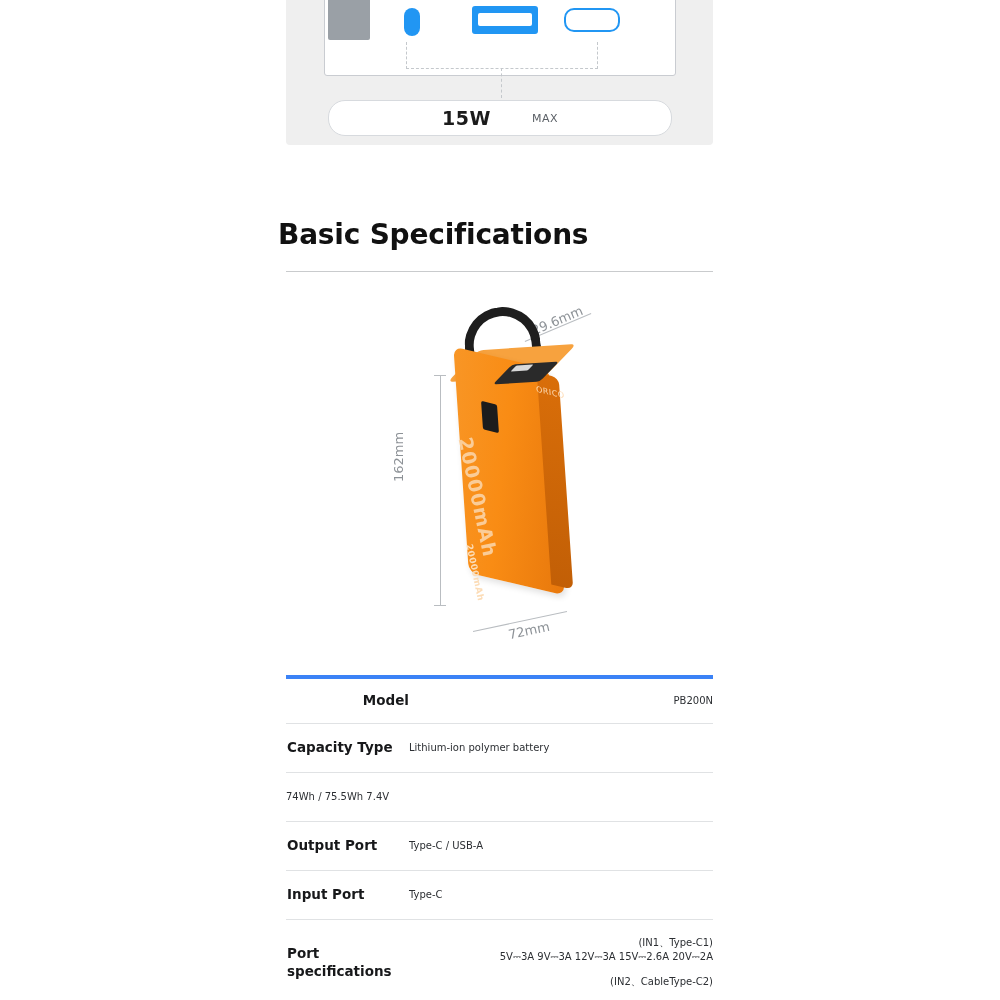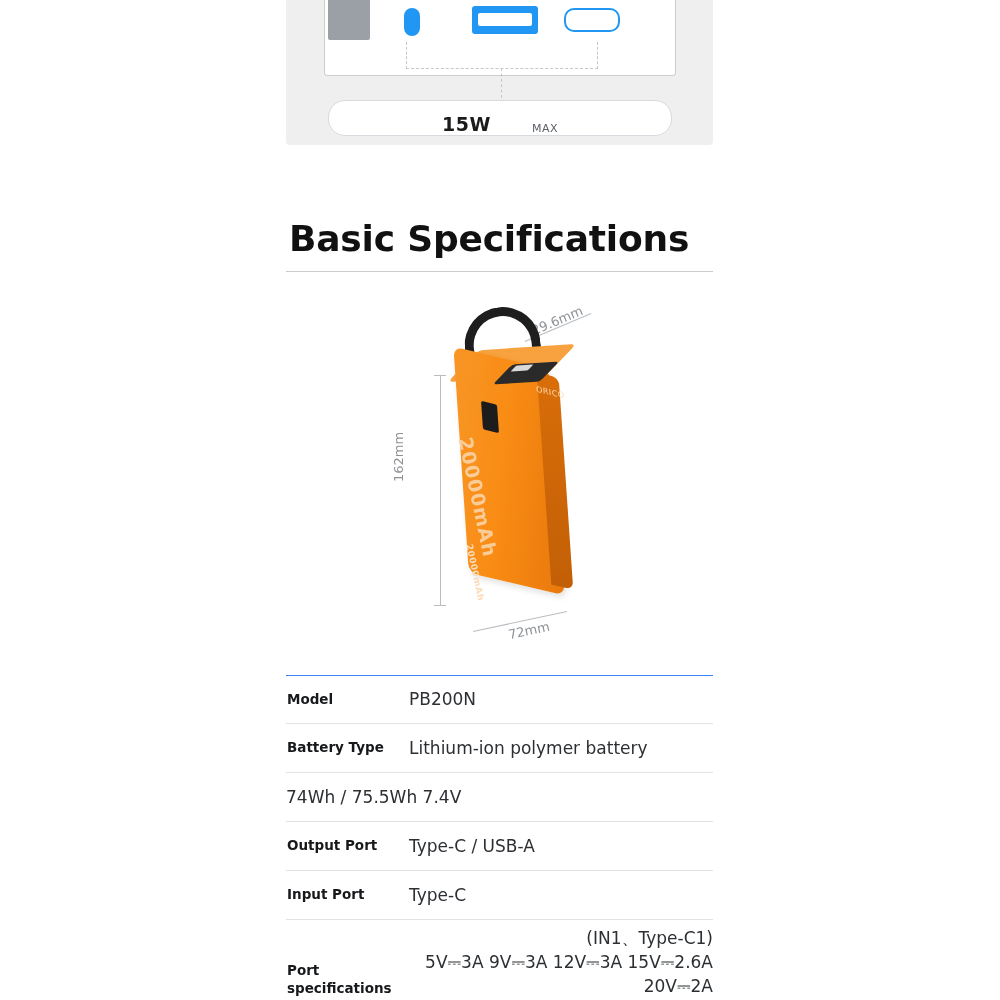--- a/index.html
+++ b/index.html
@@ -106,21 +106,21 @@
   .callout-box {
     position: absolute;
     left: 42px;
     top: 170px;
     width: 342px;
     height: 34px;
     background: #ffffff;
     border: 1px solid #d7dade;
     border-radius: 17px;
     display: flex;
-    align-items: flex-end;
+    align-items: center;
     justify-content: center;
     gap: 36px;
   }
   .callout-box .big {
     font-size: 19px;
     font-weight: 700;
     color: #1b1b1b;
     letter-spacing: .5px;
   }
   .callout-box .small {
@@ -145,23 +145,23 @@
     left: 215px;
     top: 138px;
     width: 1px;
     height: 30px;
     border-left: 1px dashed #c4c8cc;
   }
 
   
   .section-title {
     position: absolute;
-    left: 289px;
+    left: 278px;
     top: 218px;
-    font-size: 36px;
+    font-size: 28px;
     font-weight: 700;
     color: #111111;
     letter-spacing: -0.2px;
     text-align: center;
   }
   .title-rule {
     position: absolute;
     left: 286px;
     top: 271px;
     width: 427px;
@@ -324,33 +324,33 @@
     width: 427px;
   }
   .spec-row {
     display: flex;
     align-items: center;
     border-bottom: 1px solid #e0e2e4;
     min-height: 49px;
     padding: 6px 0;
     box-sizing: border-box;
   }
-  .spec-row:first-child { border-top: 1px solid #3b82f6; }
+  .spec-row:first-child { border-top: 4px solid #3b82f6; text-align: right; }
   .spec-key {
     width: 122px;
     flex: 0 0 122px;
     font-size: 13.5px;
     font-weight: 700;
     color: #17181a;
     line-height: 1.32;
     padding-left: 1px;
   }
   .spec-val {
     flex: 1;
-    font-size: 17px;
+    font-size: 10px;
     color: #2c2f33;
     line-height: 1.42;
   }
   .spec-val .sub-line { display: block; text-align: right; }
   .spec-val .sub-line.gap { margin-top: 11px; }
 </style>
 </head>
 <body>
 
 <div class="page">
@@ -403,21 +403,21 @@
   </div>
 
   <div class="spec-table">
 
     <div class="spec-row">
       <div class="spec-key">Model</div>
       <div class="spec-val">PB200N</div>
     </div>
 
     <div class="spec-row">
-      <div class="spec-key">Battery Type</div>
+      <div class="spec-key">Capacity Type</div>
       <div class="spec-val">Lithium-ion polymer battery</div>
     </div>
 
     <div class="spec-row">
       <div class="spec-val">74Wh / 75.5Wh 7.4V</div>
     </div>
 
     <div class="spec-row">
       <div class="spec-key">Output Port</div>
       <div class="spec-val">Type-C / USB-A</div>

